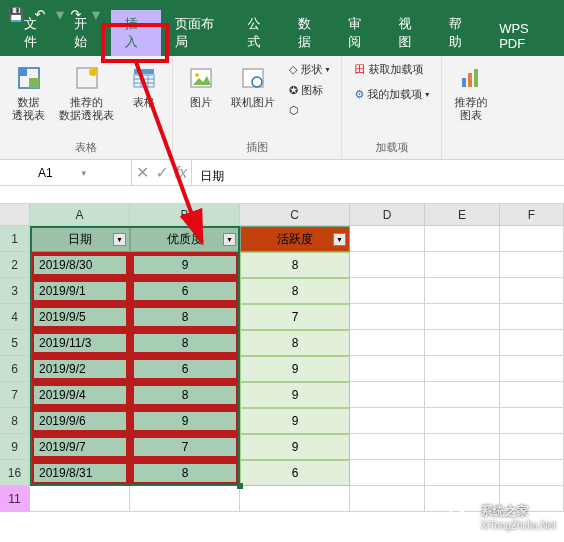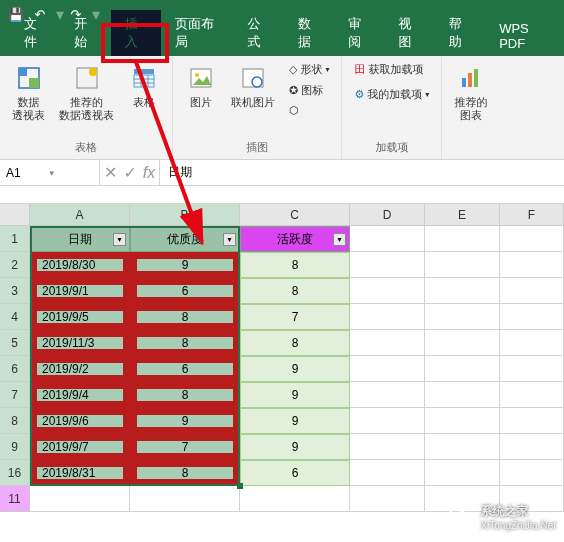--- a/index.html
+++ b/index.html
@@ -4,36 +4,36 @@
   <style>
     * { margin: 0; padding: 0; box-sizing: border-box; font-family: "Microsoft YaHei", sans-serif; }
     body { width: 564px; height: 542px; background: #fff; overflow: hidden; position: relative; }
     
     .title-bar { background: #217346; height: 28px; display: flex; align-items: center; padding: 0 6px; }
     .qat-btn { color: #fff; width: 20px; height: 20px; display: inline-flex; align-items: center; justify-content: center; font-size: 13px; margin-right: 4px; cursor: pointer; }
     .qat-sep { color: rgba(255,255,255,0.4); margin: 0 2px; }
     
     .menu-bar { background: #217346; height: 28px; display: flex; align-items: flex-end; padding-left: 10px; }
     .menu-item { color: #fff; padding: 5px 14px; font-size: 13px; cursor: pointer; }
-    .menu-item.active { background: #0f172a; color: #217346; }
+    .menu-item.active { background: #c4b5fd; color: #217346; }
     
     .red-box { position: absolute; border: 4px solid #e30613; pointer-events: none; z-index: 100; }
     .red-arrow { position: absolute; z-index: 99; pointer-events: none; }
     
     .ribbon { background: #f3f3f3; height: 104px; border-bottom: 1px solid #d4d4d4; display: flex; }
     .ribbon-group { border-right: 1px solid #e0e0e0; padding: 4px 8px; display: flex; flex-direction: column; }
     .ribbon-group-content { flex: 1; display: flex; align-items: flex-start; gap: 6px; }
     .ribbon-group-label { text-align: center; font-size: 11px; color: #666; padding-top: 2px; }
     .ribbon-btn { display: flex; flex-direction: column; align-items: center; padding: 2px 4px; cursor: pointer; }
     .ribbon-btn .ico { width: 32px; height: 32px; display: flex; align-items: center; justify-content: center; }
     .ribbon-btn .lbl { font-size: 11px; color: #333; text-align: center; line-height: 1.2; margin-top: 2px; }
     .ribbon-small { display: flex; align-items: center; font-size: 11px; color: #333; padding: 2px 4px; cursor: pointer; gap: 3px; }
     .ribbon-col { display: flex; flex-direction: column; gap: 2px; }
     
-    .formula-bar { height: 26px; border-bottom: 1px solid #d4d4d4; display: flex; align-items: center; background: #fff; }
+    .formula-bar { height: 26px; border-bottom: 1px solid #d4d4d4; display: flex; align-items: flex-end; background: #fff; padding-left: 32px; }
     .name-box { width: 100px; border-right: 1px solid #d4d4d4; padding: 0 6px; font-size: 12px; height: 100%; display: flex; align-items: center; }
     .name-box span { flex: 1; }
     .fb-btns { display: flex; height: 100%; align-items: center; padding: 0 4px; gap: 6px; border-right: 1px solid #d4d4d4; color: #999; }
     .fb-input { flex: 1; padding: 0 8px; font-size: 12px; }
     
     .spacer-row { height: 18px; border-bottom: 1px solid #d4d4d4; }
     
     .grid { display: flex; flex-direction: column; }
     .col-headers { display: flex; height: 22px; background: #e6e6e6; }
     .corner { width: 30px; border-right: 1px solid #ccc; border-bottom: 1px solid #ccc; background: #e6e6e6; }
@@ -41,21 +41,21 @@
     .col-h.sel { background: #c8e0d0; }
     .col-a { width: 100px; } .col-b { width: 110px; } .col-c { width: 110px; } .col-d { width: 75px; } .col-e { width: 75px; } .col-f { width: 64px; }
     
     .row { display: flex; height: 26px; }
     .row-h { width: 30px; border-right: 1px solid #ccc; border-bottom: 1px solid #ccc; background: #f0abfc; display: flex; align-items: center; justify-content: center; font-size: 12px; color: #333; }
     .row-h.sel { background: #c8e0d0; }
     .cell { border-right: 1px solid #d4d4d4; border-bottom: 1px solid #d4d4d4; display: flex; align-items: center; font-size: 12px; padding: 0 5px; position: relative; }
     
     .tbl-hdr { background: #9bc2a8; color: #000; font-weight: 400; border: 1px solid #7aa887; justify-content: center; }
     .tbl-hdr .dd { position: absolute; right: 3px; width: 13px; height: 13px; border: 1px solid #888; background: #e8e8e8; display: flex; align-items: center; justify-content: center; font-size: 8px; }
-    .sel-cell { background: #a8cdb5; border: 7px solid #b91c1c; }
+    .sel-cell { background: #a8cdb5; border: 4px solid #b91c1c; }
     .sel-cell.ctr { justify-content: center; }
     .tbl-cell { background: #e2efda; border: 1px solid #a9d08e; justify-content: center; }
     
     .sel-border { position: absolute; border: 2px solid #217346; pointer-events: none; z-index: 50; }
     .sel-handle { position: absolute; width: 6px; height: 6px; background: #217346; z-index: 51; }
     
     .watermark { position: absolute; right: 8px; bottom: 8px; color: rgba(255,255,255,0.85); display: flex; align-items: center; gap: 6px; z-index: 200; text-shadow: 0 0 3px rgba(0,0,0,0.8); }
     .watermark .house { width: 34px; height: 34px; }
     .watermark .txt { display: flex; flex-direction: column; }
     .watermark .cn { font-size: 12px; font-weight: bold; }
@@ -239,21 +239,21 @@
   <div class="row">
     <div class="row-h sel">1</div>
     <div class="cell col-a tbl-hdr">
         <span>日期</span>
         <span class="dd">▾</span>
       </div>
     <div class="cell col-b tbl-hdr">
         <span>优质度</span>
         <span class="dd">▾</span>
       </div>
-    <div class="cell col-c tbl-hdr" style="background:#d946ef">
+    <div class="cell col-c tbl-hdr" style="background:#c2410c">
         <span>活跃度</span>
         <span class="dd">▾</span>
       </div>
     <div class="cell col-d"></div>
     <div class="cell col-e"></div>
     <div class="cell col-f"></div>
   </div>
 
   <div id="data-rows">
       <div class="row">

